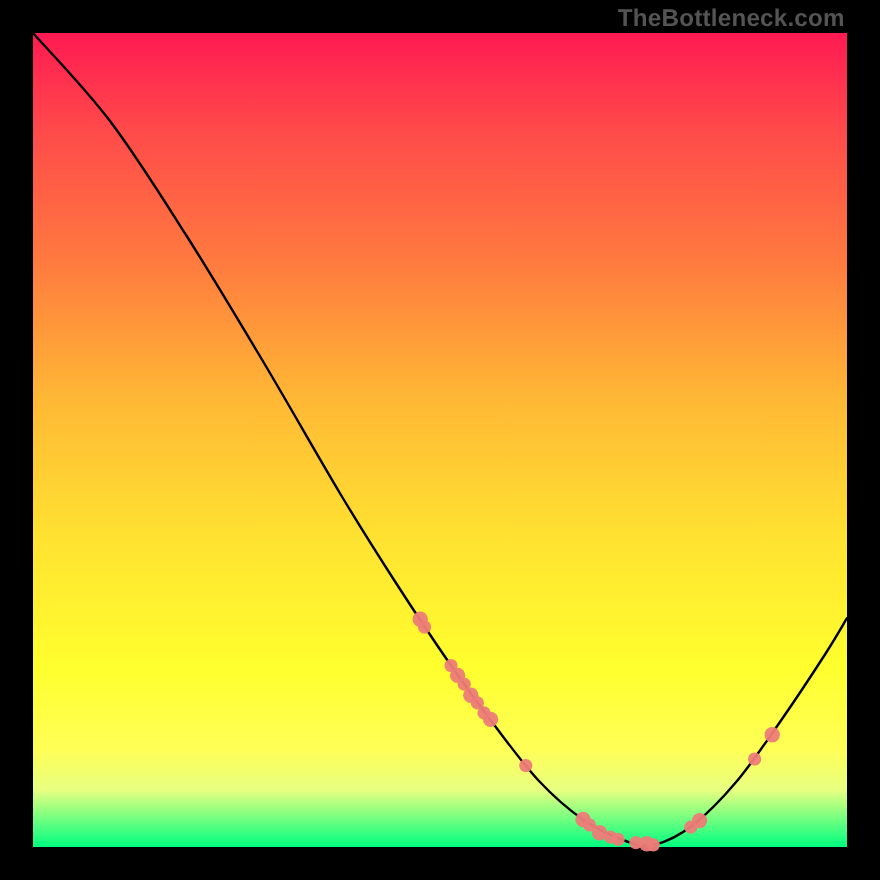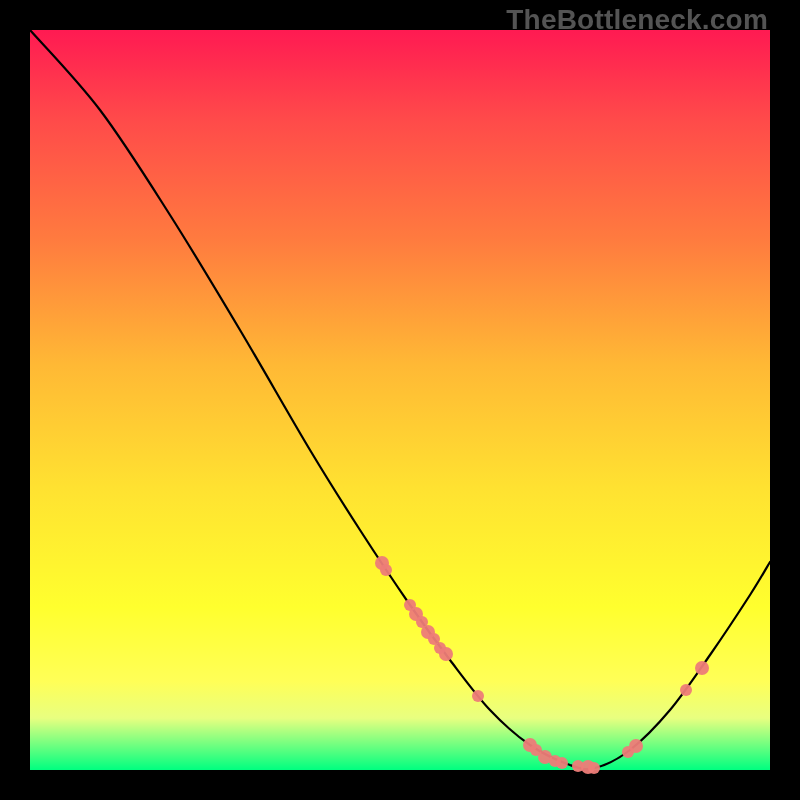--- a/index.html
+++ b/index.html
@@ -26,21 +26,21 @@
       #ffff2e 78%,
       #ffff57 88%,
       #e8ff80 93%,
       #00ff80 100%);
   }
   .watermark {
     position: absolute;
     top: 4px;
     right: 32px;
     color: #545454;
-    font-size: 28px;
+    font-size: 22px;
     font-weight: bold;
     letter-spacing: 0.2px;
   }
   svg.overlay {
     position: absolute;
     left: 30px;
     top: 30px;
     width: 740px;
     height: 740px;
     overflow: visible;

